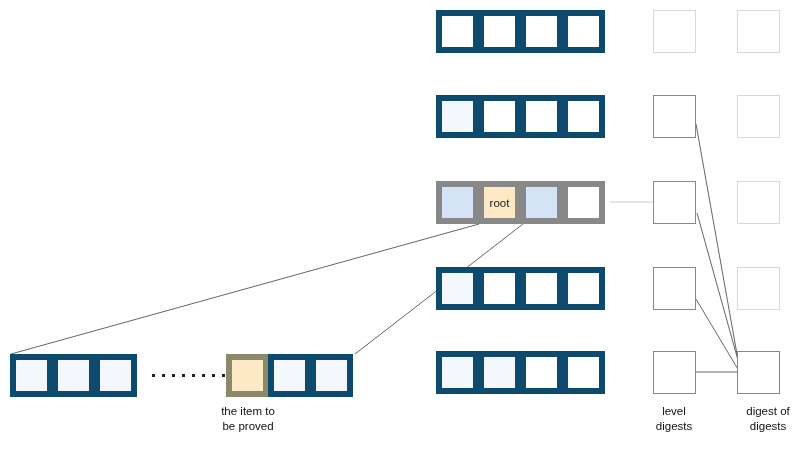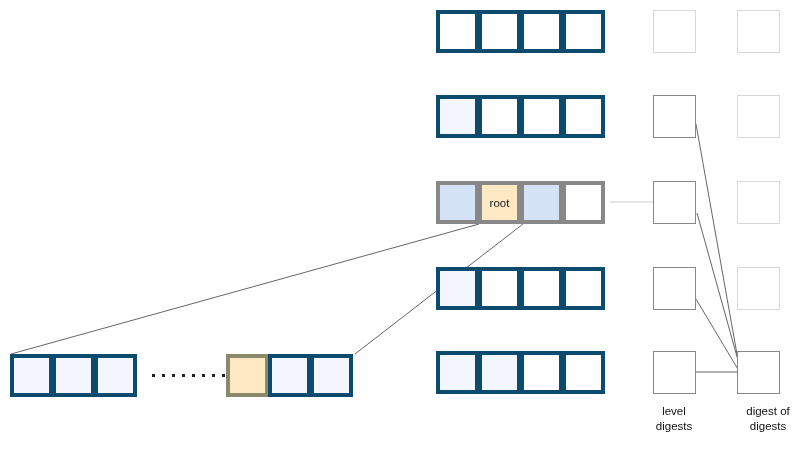--- a/index.html
+++ b/index.html
@@ -27,21 +27,21 @@
   }
   .row {
     position: absolute;
     display: flex;
     box-sizing: border-box;
   }
   .cell {
     box-sizing: border-box;
     width: 43px;
     height: 43px;
-    border: 4px solid #0c4a6e;
+    border: 6px solid #0c4a6e;
     margin-left: -1px;
     background: #ffffff;
     position: relative;
     display: flex;
     align-items: center;
     justify-content: center;
     font-size: 11.5px;
     color: #1a1a1a;
   }
   .cell:first-child { margin-left: 0; }
@@ -163,20 +163,22 @@
     <i></i>
     <i></i>
   </div>
 
   <div class="row" style="left:226px; top:354px;">
     <div class="cell fill-orange" style="border-color:#8a8a6a;"></div>
     <div class="cell fill-faint"></div>
     <div class="cell fill-faint"></div>
   </div>
 
+  <div class="caption" style="left:197px; top:404px; width:102px;">the item to
+be proved</div>
 
   <div class="caption" style="left:634px; top:404px; width:80px;text-align:center;">level
 digests</div>
 
   <div class="caption" style="left:726px; top:404px; width:84px;">digest of
 digests</div>
 
 </div>
 
 </body></html>

